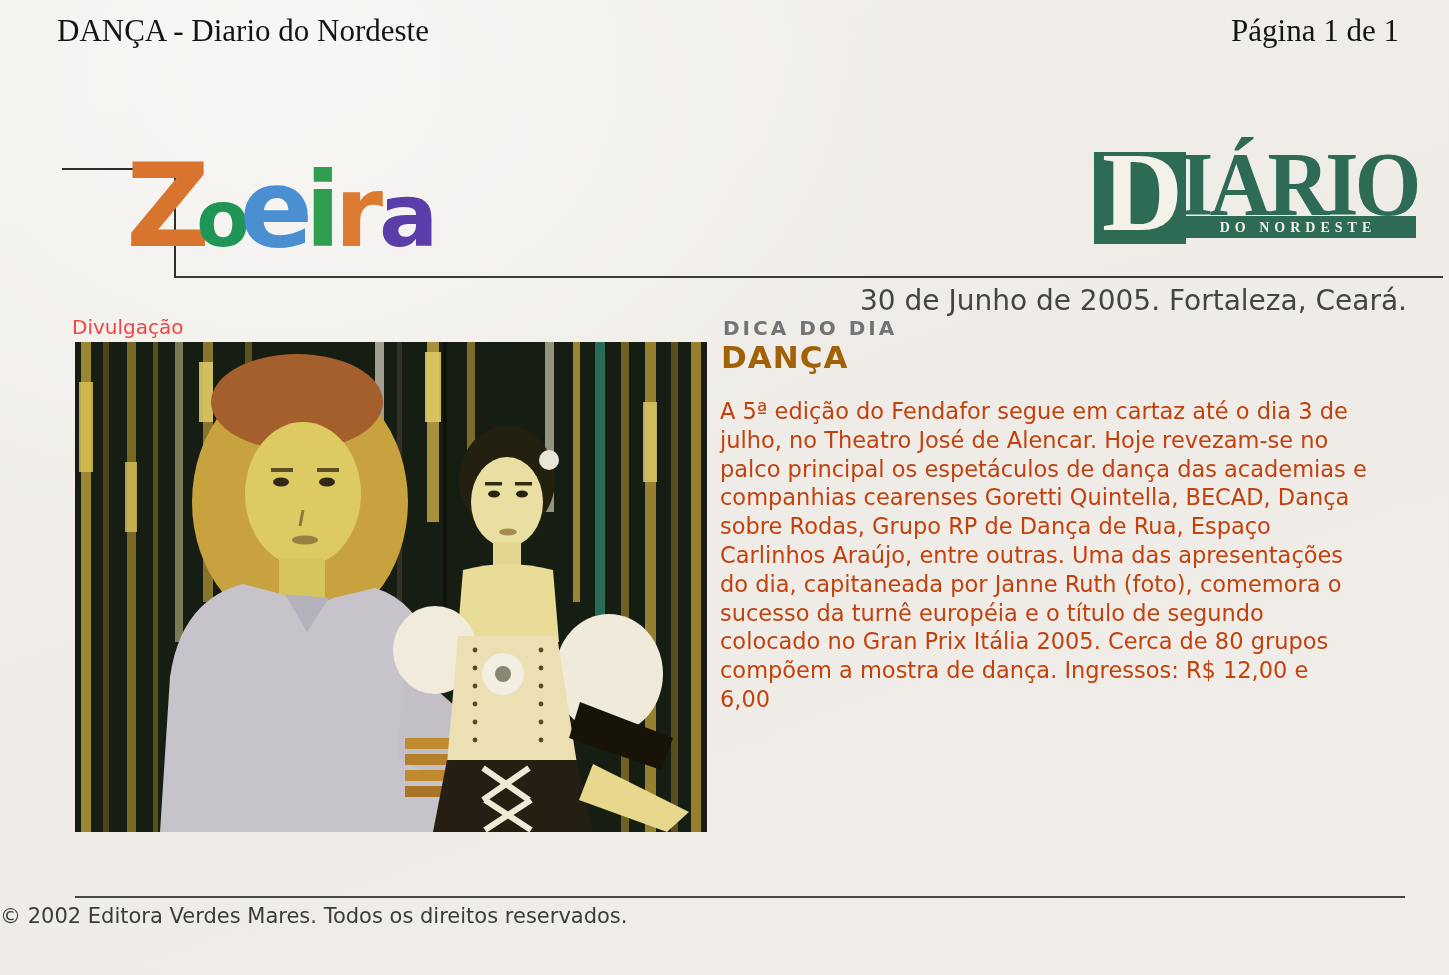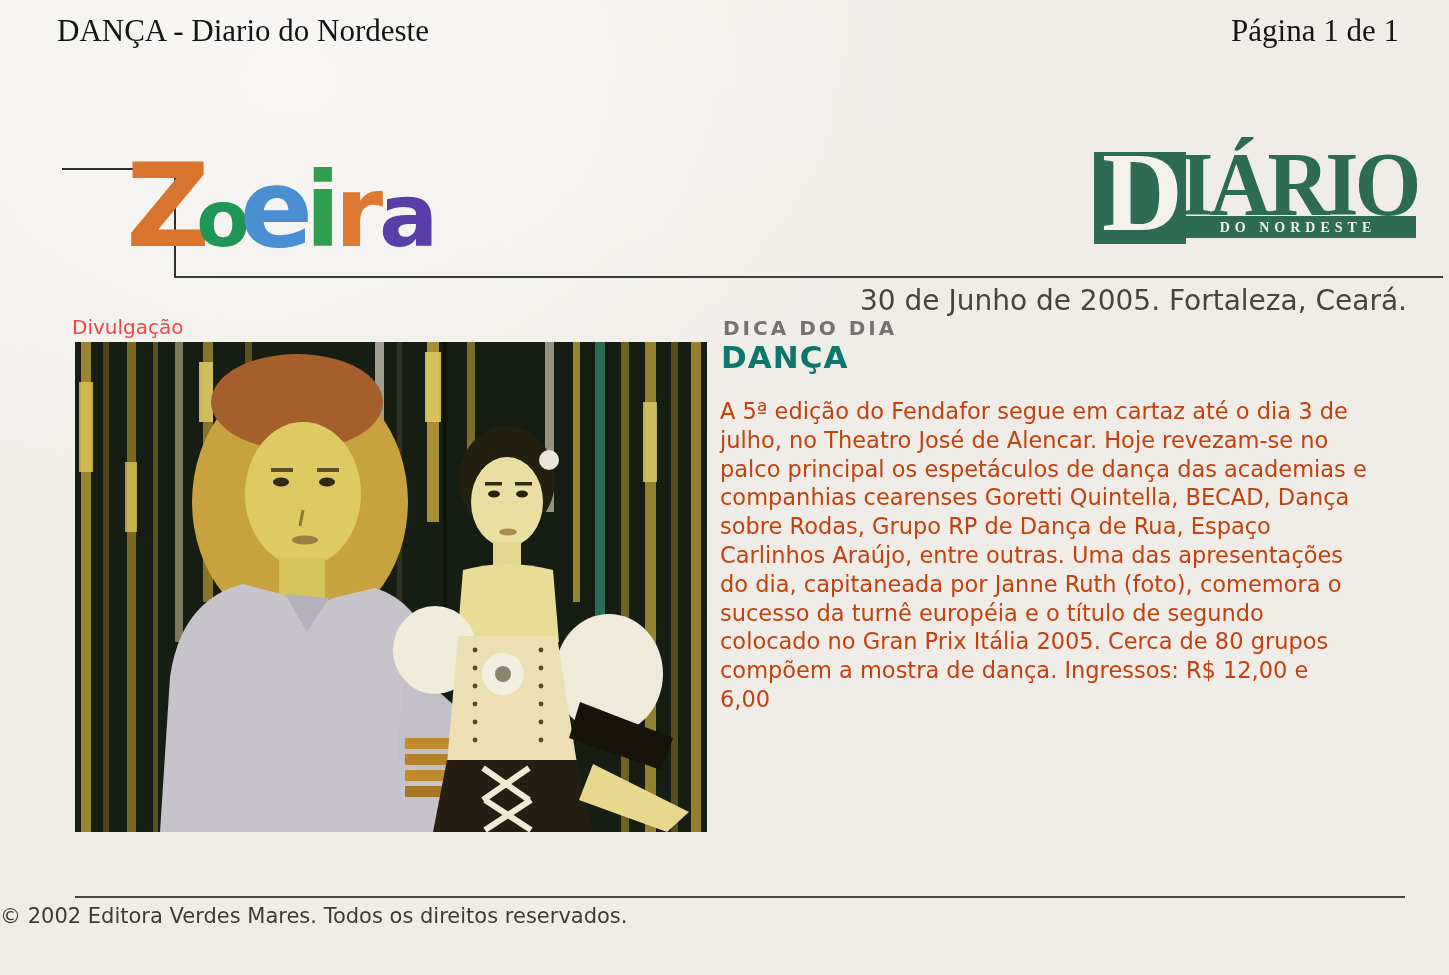--- a/index.html
+++ b/index.html
@@ -47,21 +47,21 @@
            letter-spacing:5px; text-align:center; line-height:23px; }
 
   .dateline { right:42px; top:284px; font-size:28px; color:#45453f; }
 
   
   .photo-credit { left:72px; top:315px; font-size:20px; color:#ef4444; }
   .photo { left:75px; top:342px; width:632px; height:490px; background:#161d12; }
   .photo svg { display:block; width:100%; height:100%; }
 
   .kicker   { left:723px; top:316px; font-size:20px; font-weight:bold; letter-spacing:3px; color:#737373;text-align:center; }
-  .headline { left:721px; top:339px; font-size:31px; font-weight:bold; letter-spacing:1px; color:#0f766e; }
+  .headline { left:721px; top:339px; font-size:31px; font-weight:bold; letter-spacing:1px; color:#a16207; }
   .article-body { left:720px; top:397px; width:706px; font-size:22.5px; line-height:28.8px;
                   color:#c2410c; white-space:pre-line; }
 
   
   .footer-rule { left:75px; top:896px; width:1330px; height:2px; background:#4a4a44; }
   .copyright { left:0; top:904px; width:1449px; text-align:left; font-size:21px; color:#3c3c37; }
 </style>
 </head>
 <body>
 

